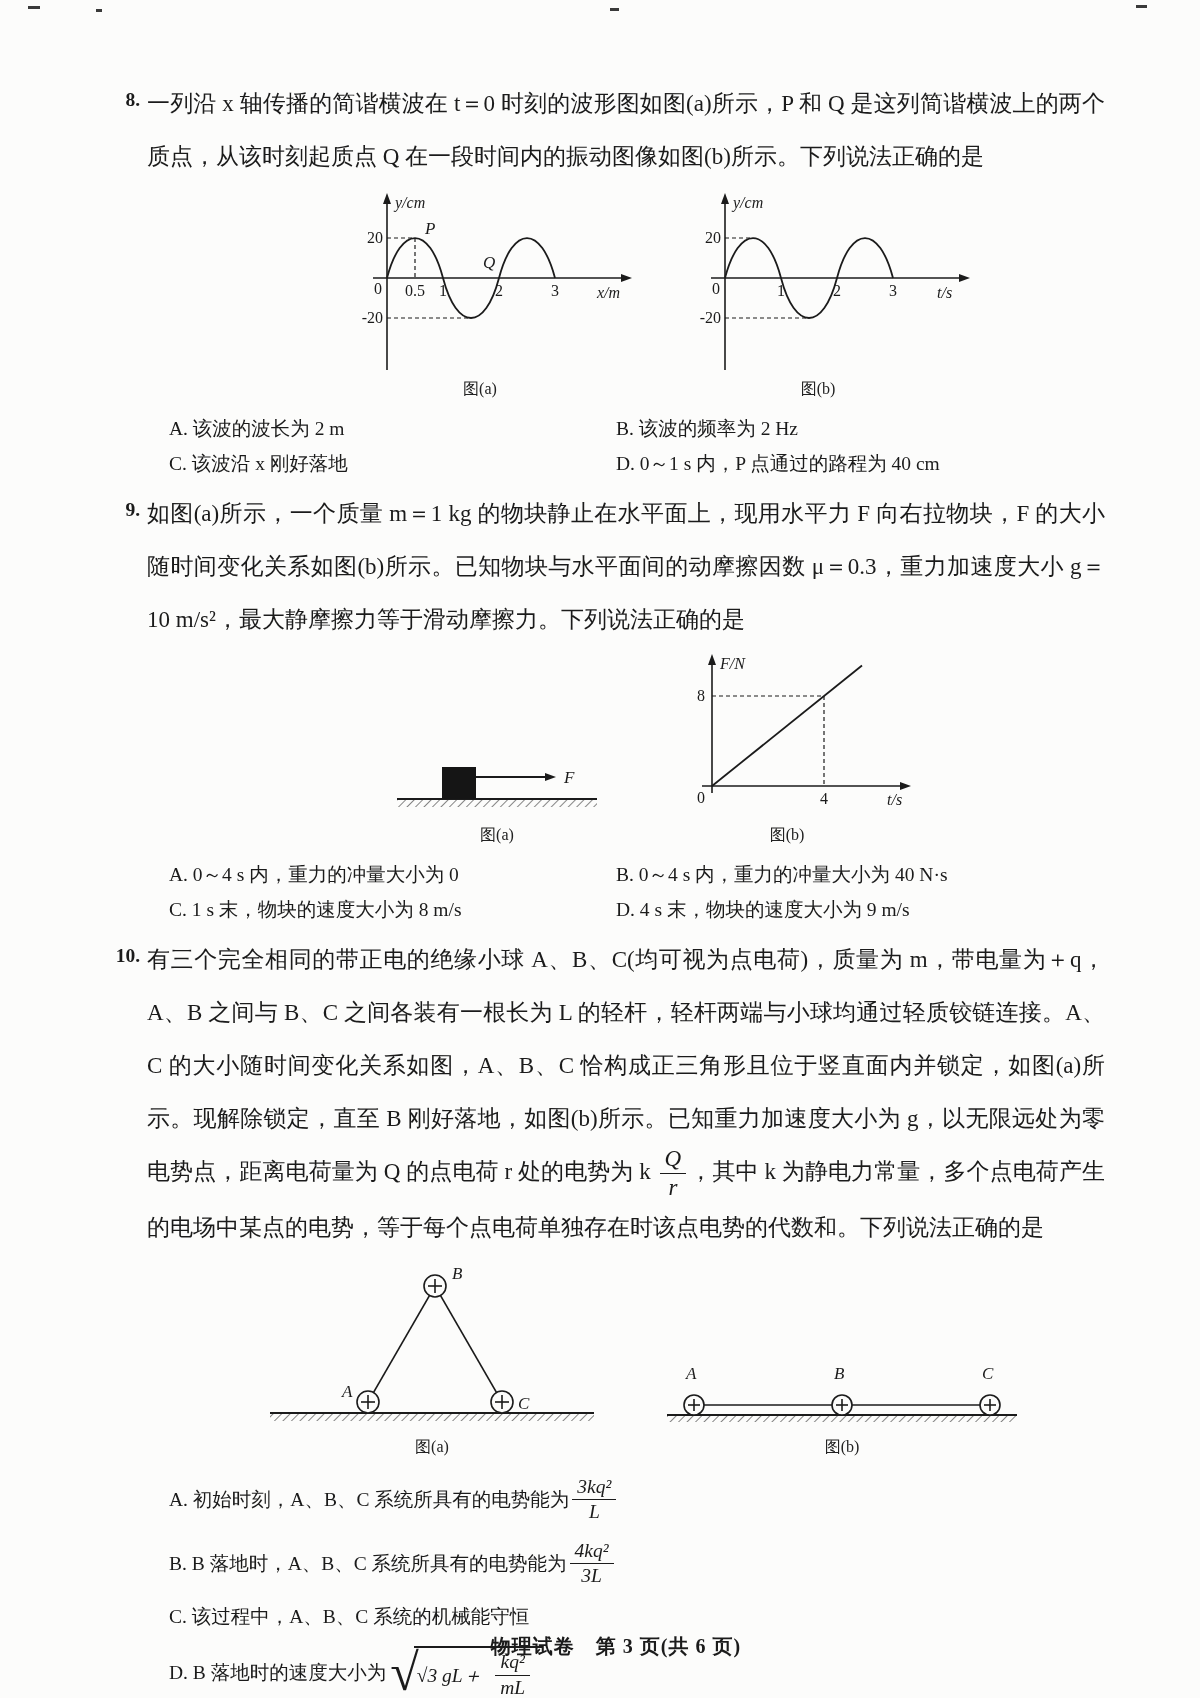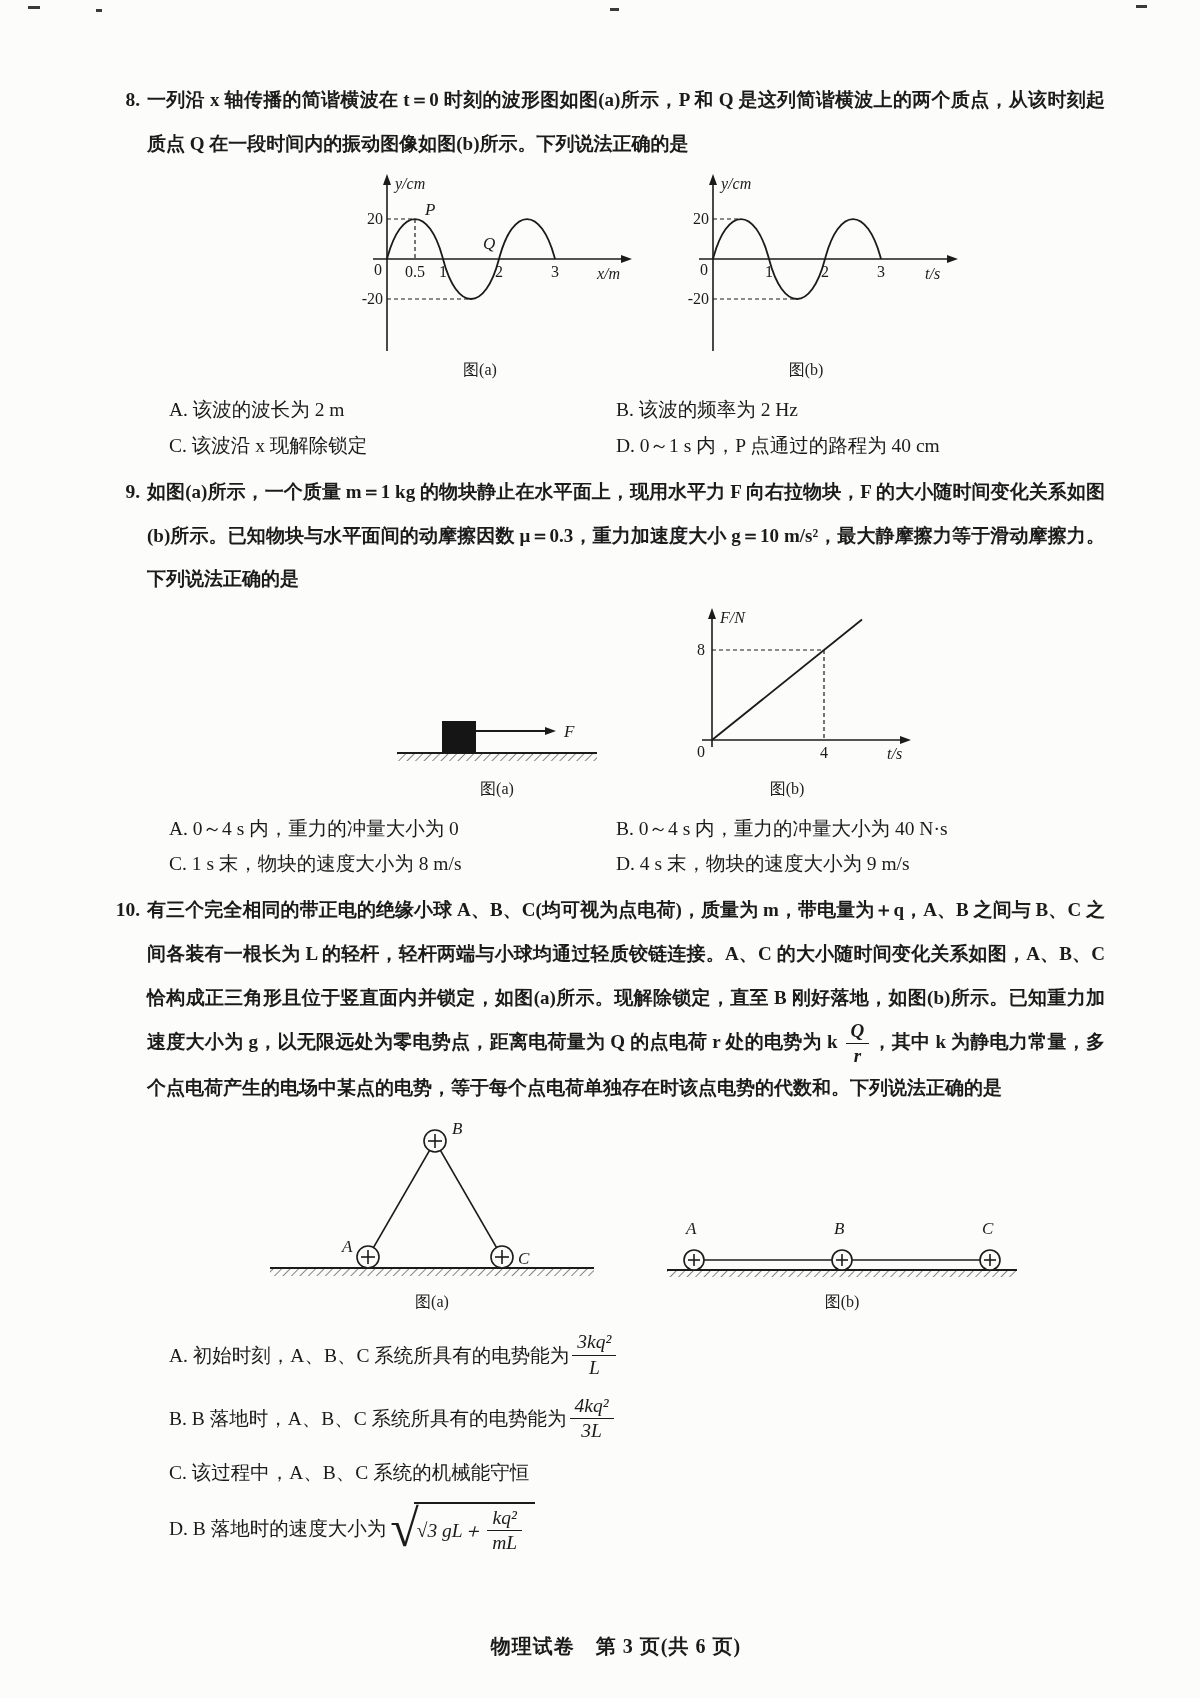--- a/index.html
+++ b/index.html
@@ -12,42 +12,42 @@
     padding:78px 95px 0 100px;
     font-family:"Liberation Serif","DejaVu Serif",serif;
     color:#1b1b1b;
     overflow:hidden;
   }
   .scan-mark{position:absolute;background:#3a3a3a;}
   .q{display:flex;margin-top:0;}
   .q + .q{margin-top:10px;}
   .q-num{flex:0 0 40px;text-align:right;padding-right:7px;font-weight:bold;font-size:19.5px;line-height:2.3;}
   .q-body{flex:1;min-width:0;}
-  .q-stem{font-size:19px;line-height:2.3;text-align:justify;font-weight:bold;}
+  .q-stem{font-size:23px;line-height:2.3;text-align:justify;}
   .figs-row{display:flex;align-items:flex-end;}
   .fig{display:flex;flex-direction:column;align-items:center;}
   .fig-caption{font-size:16px;margin-top:4px;color:#222;}
   svg{display:block;}
   svg text{font-family:"Liberation Serif","DejaVu Serif",serif;fill:#1b1b1b;}
   .ax-label{font-style:italic;font-size:16px;}
   .tick{font-size:16px;}
   .pt-label{font-style:italic;font-size:17px;}
   .opts-grid{
     display:grid;grid-template-columns:447px 1fr;
     row-gap:6px;margin:14px 0 0 22px;
     font-size:19.5px;line-height:1.5;
   }
   .opts-list{margin:18px 0 5px 22px;font-size:19.5px;}
   .opt-row{margin-bottom:16px;display:flex;align-items:center;}
   .frac{display:inline-block;vertical-align:middle;text-align:center;font-style:italic;line-height:1.15;margin:0 3px;}
   .frac .num{display:block;border-bottom:1.6px solid #1b1b1b;padding:0 5px 1px;}
   .frac .den{display:block;padding:1px 5px 0;}
   .sqrt{display:inline-flex;align-items:stretch;vertical-align:middle;margin-left:4px;}
   .sqrt-sym{font-size:52px;line-height:52px;font-weight:400;align-self:flex-end;}
-  .radicand{border-top:2px solid #1b1b1b;display:inline-flex;align-items:center;padding:3px 10px 0 3px;margin-left:-5px;gap:2px;font-style:italic;}
+  .radicand{border-top:2px solid #1b1b1b;display:inline-flex;align-items:center;padding:3px 10px 0 3px;margin-left:-5px;gap:10px;font-style:italic;}
   .footer{
     position:absolute;left:0;right:0;bottom:38px;
     text-align:center;font-size:20px;font-weight:bold;letter-spacing:1px;margin-left:32px;
   }
 </style>
 </head>
 <body>
 
 <div class="page">
 
@@ -62,21 +62,21 @@
         <line x1="0" y1="0" x2="0" y2="8" stroke="#444" stroke-width="1.3"></line>
       </pattern>
     </defs>
   </svg>
 
   <div class="q">
     <div class="q-num">8.</div>
     <div class="q-body">
       <div class="q-stem">一列沿 x 轴传播的简谐横波在 t＝0 时刻的波形图如图(a)所示，P 和 Q 是这列简谐横波上的两个质点，从该时刻起质点 Q 在一段时间内的振动图像如图(b)所示。下列说法正确的是</div>
 
-      <div class="figs-row" style="margin-left:178px;gap:16px;margin-top:6px;">
+      <div class="figs-row" style="margin-left:178px;gap:28px;margin-top:6px;">
 
         <div class="fig">
           <svg width="310" height="185" viewBox="0 0 310 185">
             <line x1="62" y1="10" x2="62" y2="180" stroke="#1b1b1b" stroke-width="1.6"></line>
             <polygon points="58,14 62,3 66,14" fill="#1b1b1b"></polygon>
             <line x1="48" y1="88" x2="298" y2="88" stroke="#1b1b1b" stroke-width="1.6"></line>
             <polygon points="296,84 307,88 296,92" fill="#1b1b1b"></polygon>
             <g stroke="#1b1b1b" stroke-width="1.2" stroke-dasharray="4,3">
               <line x1="62" y1="48" x2="90" y2="48"></line>
               <line x1="90" y1="48" x2="90" y2="88"></line>
@@ -118,21 +118,21 @@
             <text class="tick" x="174" y="106" text-anchor="middle">2</text>
             <text class="tick" x="230" y="106" text-anchor="middle">3</text>
           </svg>
           <div class="fig-caption">图(b)</div>
         </div>
       </div>
 
       <div class="opts-grid">
         <span>A. 该波的波长为 2 m</span>
         <span>B. 该波的频率为 2 Hz</span>
-        <span>C. 该波沿 x 现解除锁定</span>
+        <span>C. 该波沿 x 刚好落地</span>
         <span>D. 0～1 s 内，P 点通过的路程为 40 cm</span>
       </div>
     </div>
   </div>
 
   <div class="q">
     <div class="q-num">9.</div>
     <div class="q-body">
       <div class="q-stem">如图(a)所示，一个质量 m＝1 kg 的物块静止在水平面上，现用水平力 F 向右拉物块，F 的大小随时间变化关系如图(b)所示。已知物块与水平面间的动摩擦因数 μ＝0.3，重力加速度大小 g＝10 m/s²，最大静摩擦力等于滑动摩擦力。下列说法正确的是</div>
 

